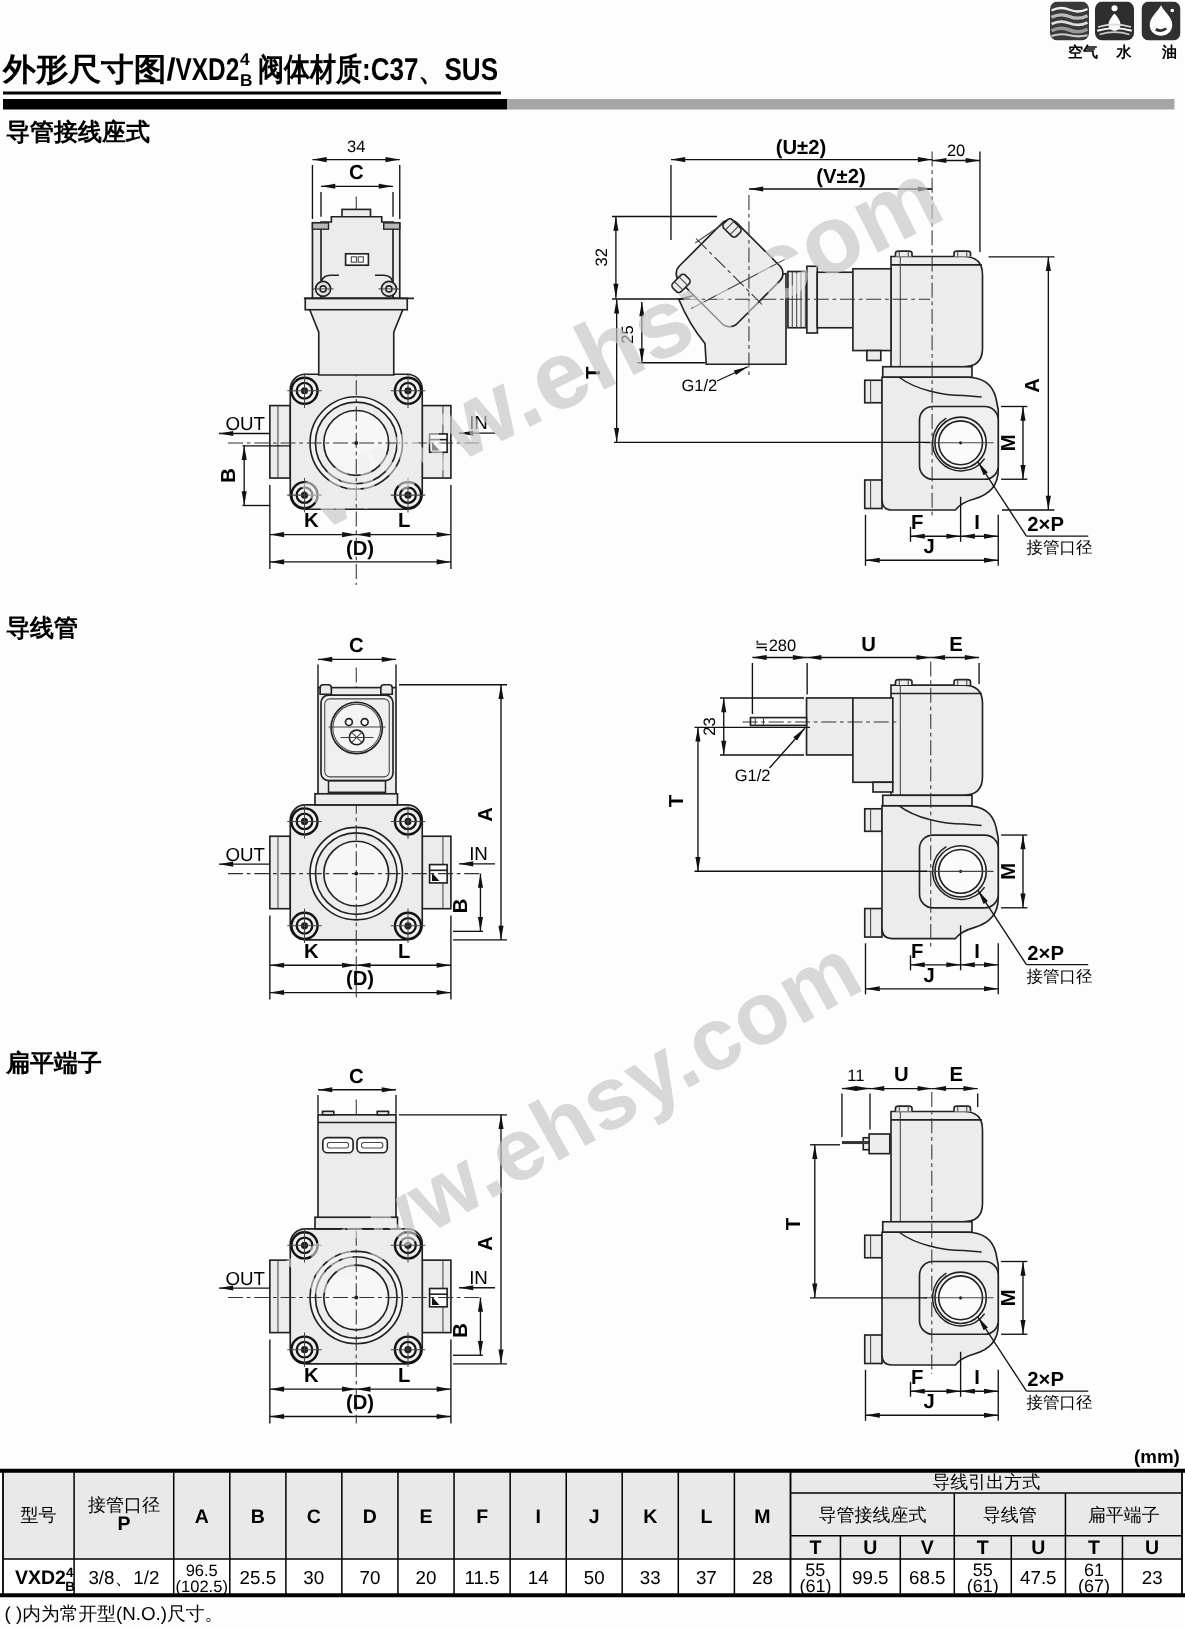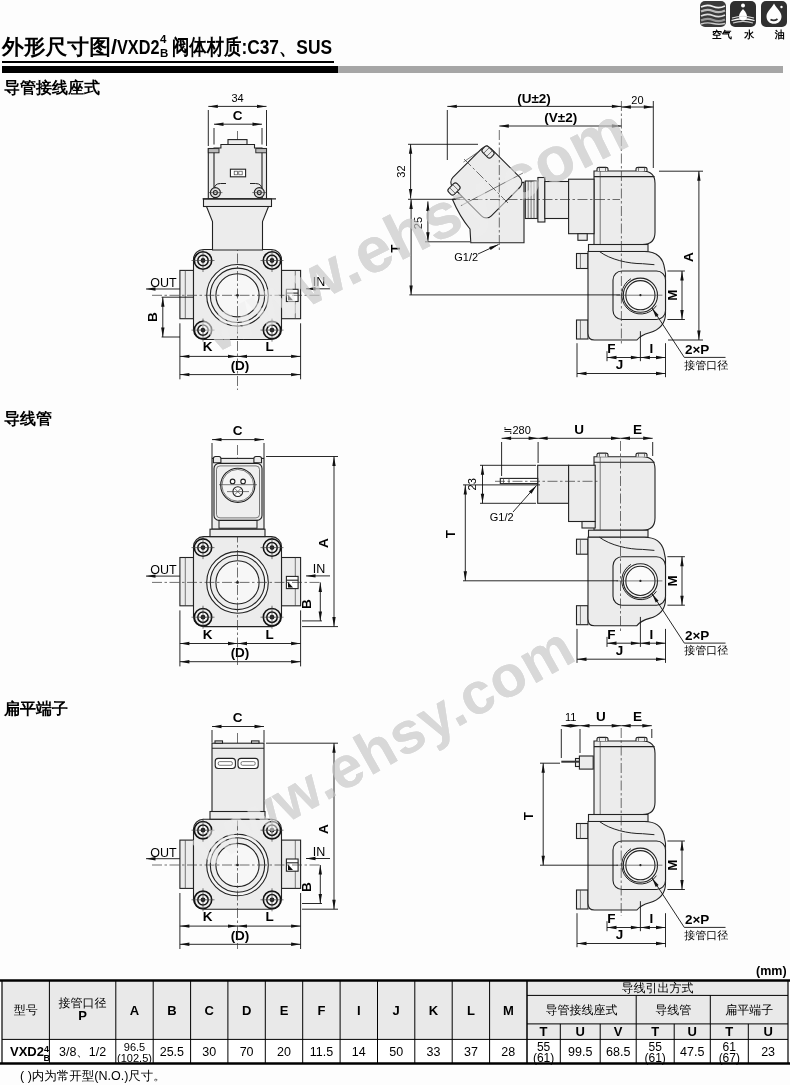--- a/index.html
+++ b/index.html
@@ -35,21 +35,21 @@
 .ttl{font:bold 21px "Liberation Sans",sans-serif;}
 .tsub{font:bold 11.5px "Liberation Sans",sans-serif;}
 #uline{position:absolute;left:2px;top:61.3px;width:332px;height:1.6px;background:#000;z-index:3;}
 #bar{position:absolute;left:2px;top:66.2px;width:336px;height:6.5px;background:#000;z-index:3;}
 #bar2{position:absolute;left:338px;top:66.2px;width:445px;height:6.5px;background:#a6a6a6;z-index:3;}
 .sh{position:absolute;left:4px;font-weight:bold;font-size:16px;z-index:3;}
 #icons{position:absolute;left:0;top:0;width:790px;height:45px;z-index:3;}
 .ic{position:absolute;top:1px;width:26px;text-align:center;}
 .icl{font-size:10px;font-weight:bold;margin-top:1px;letter-spacing:0px;white-space:nowrap;margin-left:12px;}
 #mm{position:absolute;left:756px;top:964px;font-size:12.5px;z-index:3;font-weight:bold;}
-#fn{position:absolute;left:20px;top:1068px;font-size:12.5px;z-index:3;}
+#fn{position:absolute;left:3px;top:1068px;font-size:12.5px;z-index:3;}
 </style></head>
 <body>
 <div id="page">
 <div class="wm" style="left:222px;top:293px;">www.ehsy.com</div>
 <div class="wm w2" style="left:212px;top:813px;">www.ehsy.com</div>
 <div class="wmo" style="left:222px;top:293px;">www.ehsy.com</div>
 <div class="wmo w2" style="left:212px;top:813px;">www.ehsy.com</div>
 <svg id="draw" width="790" height="1085" viewBox="0 0 790 1085">
       <defs>
         <g id="vfront">

